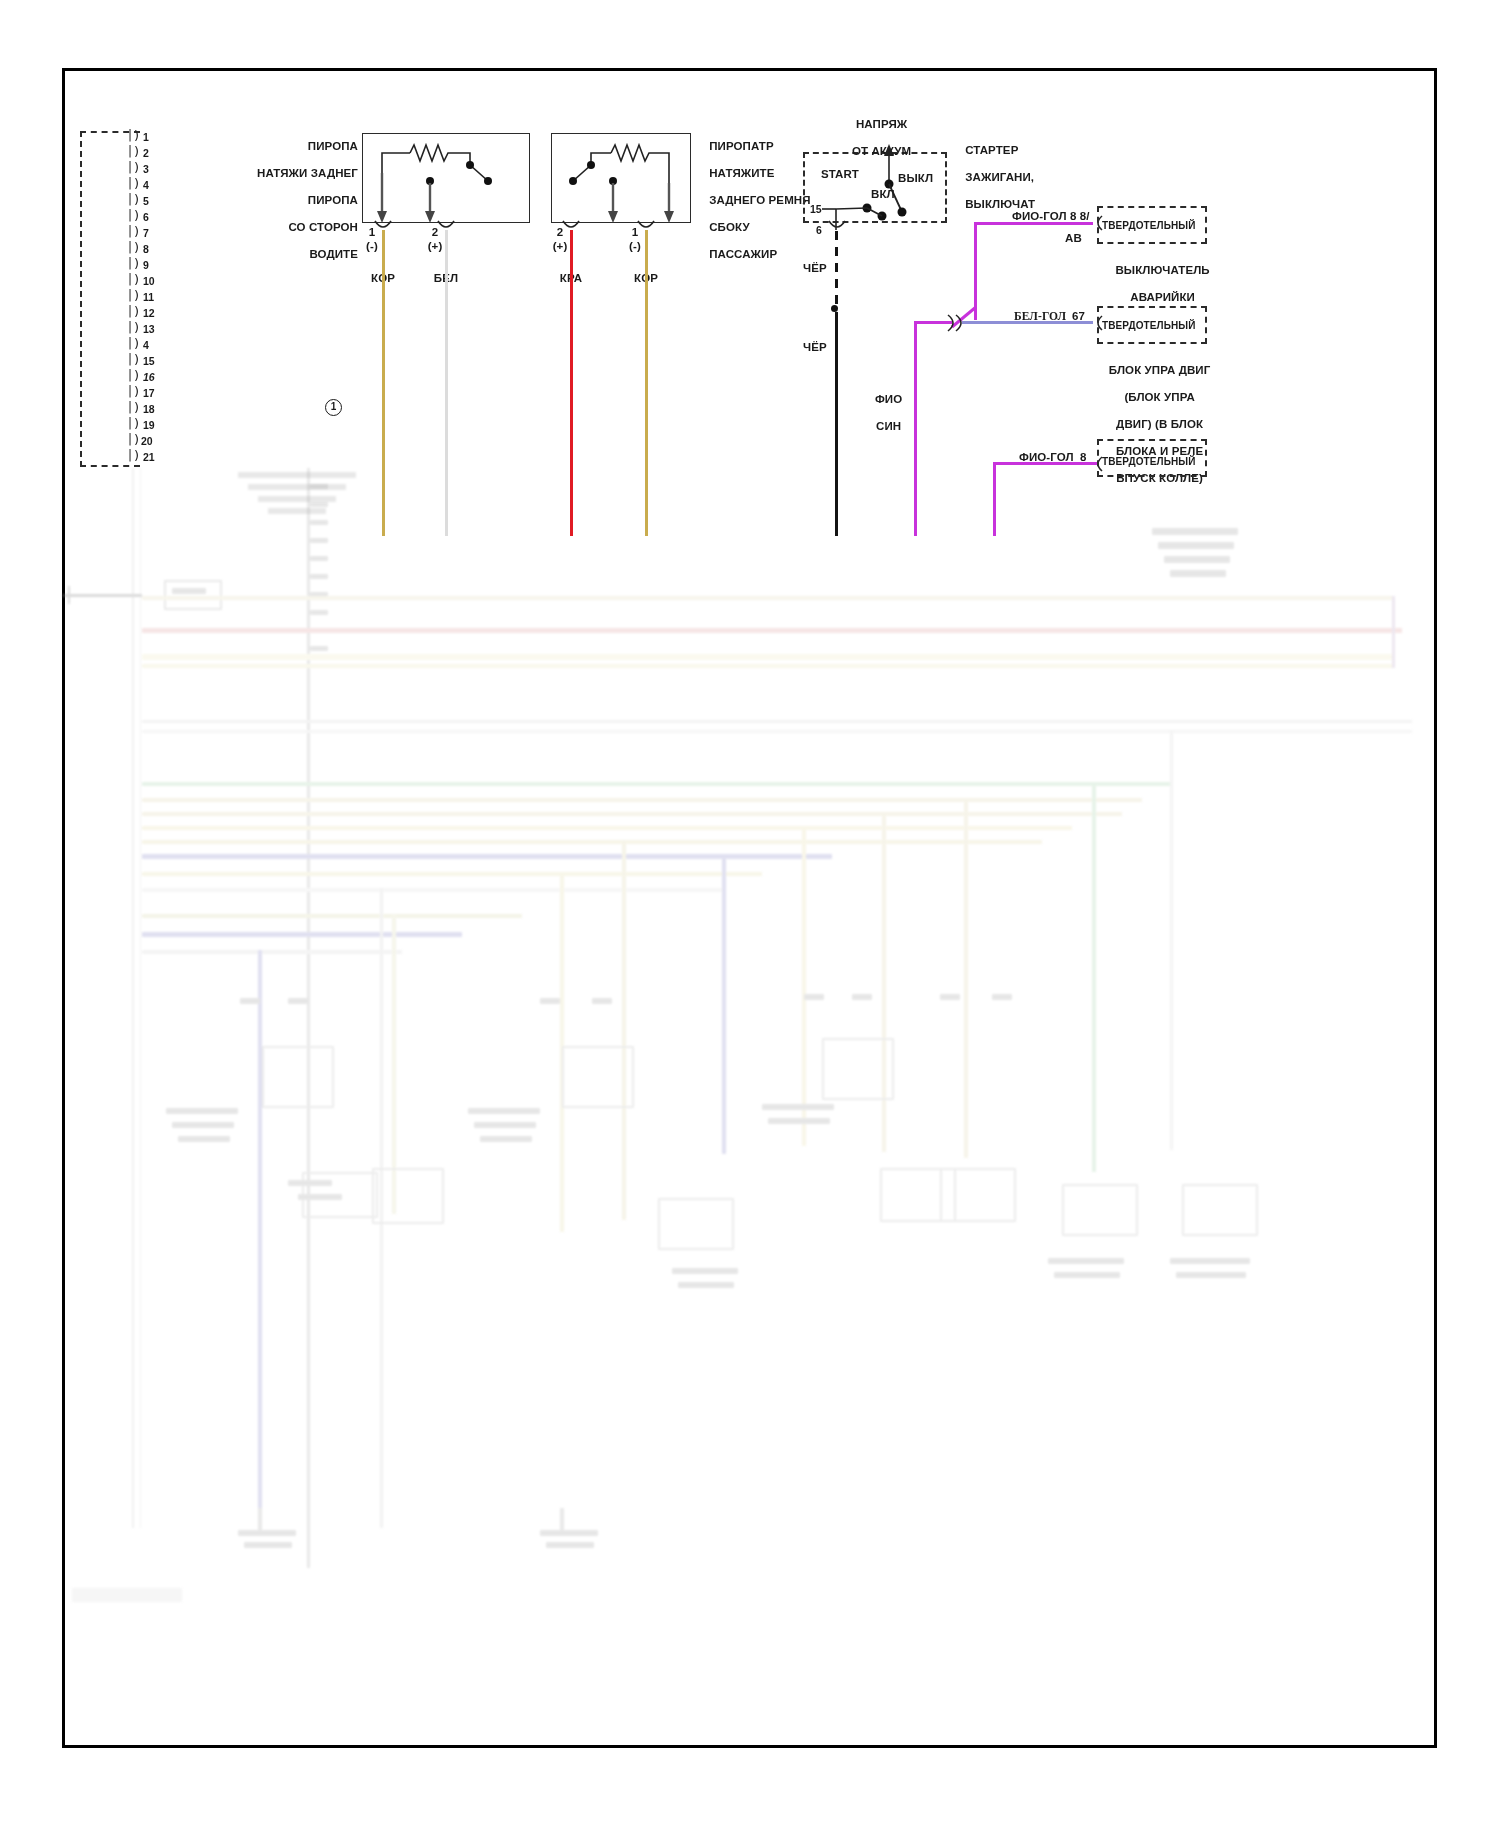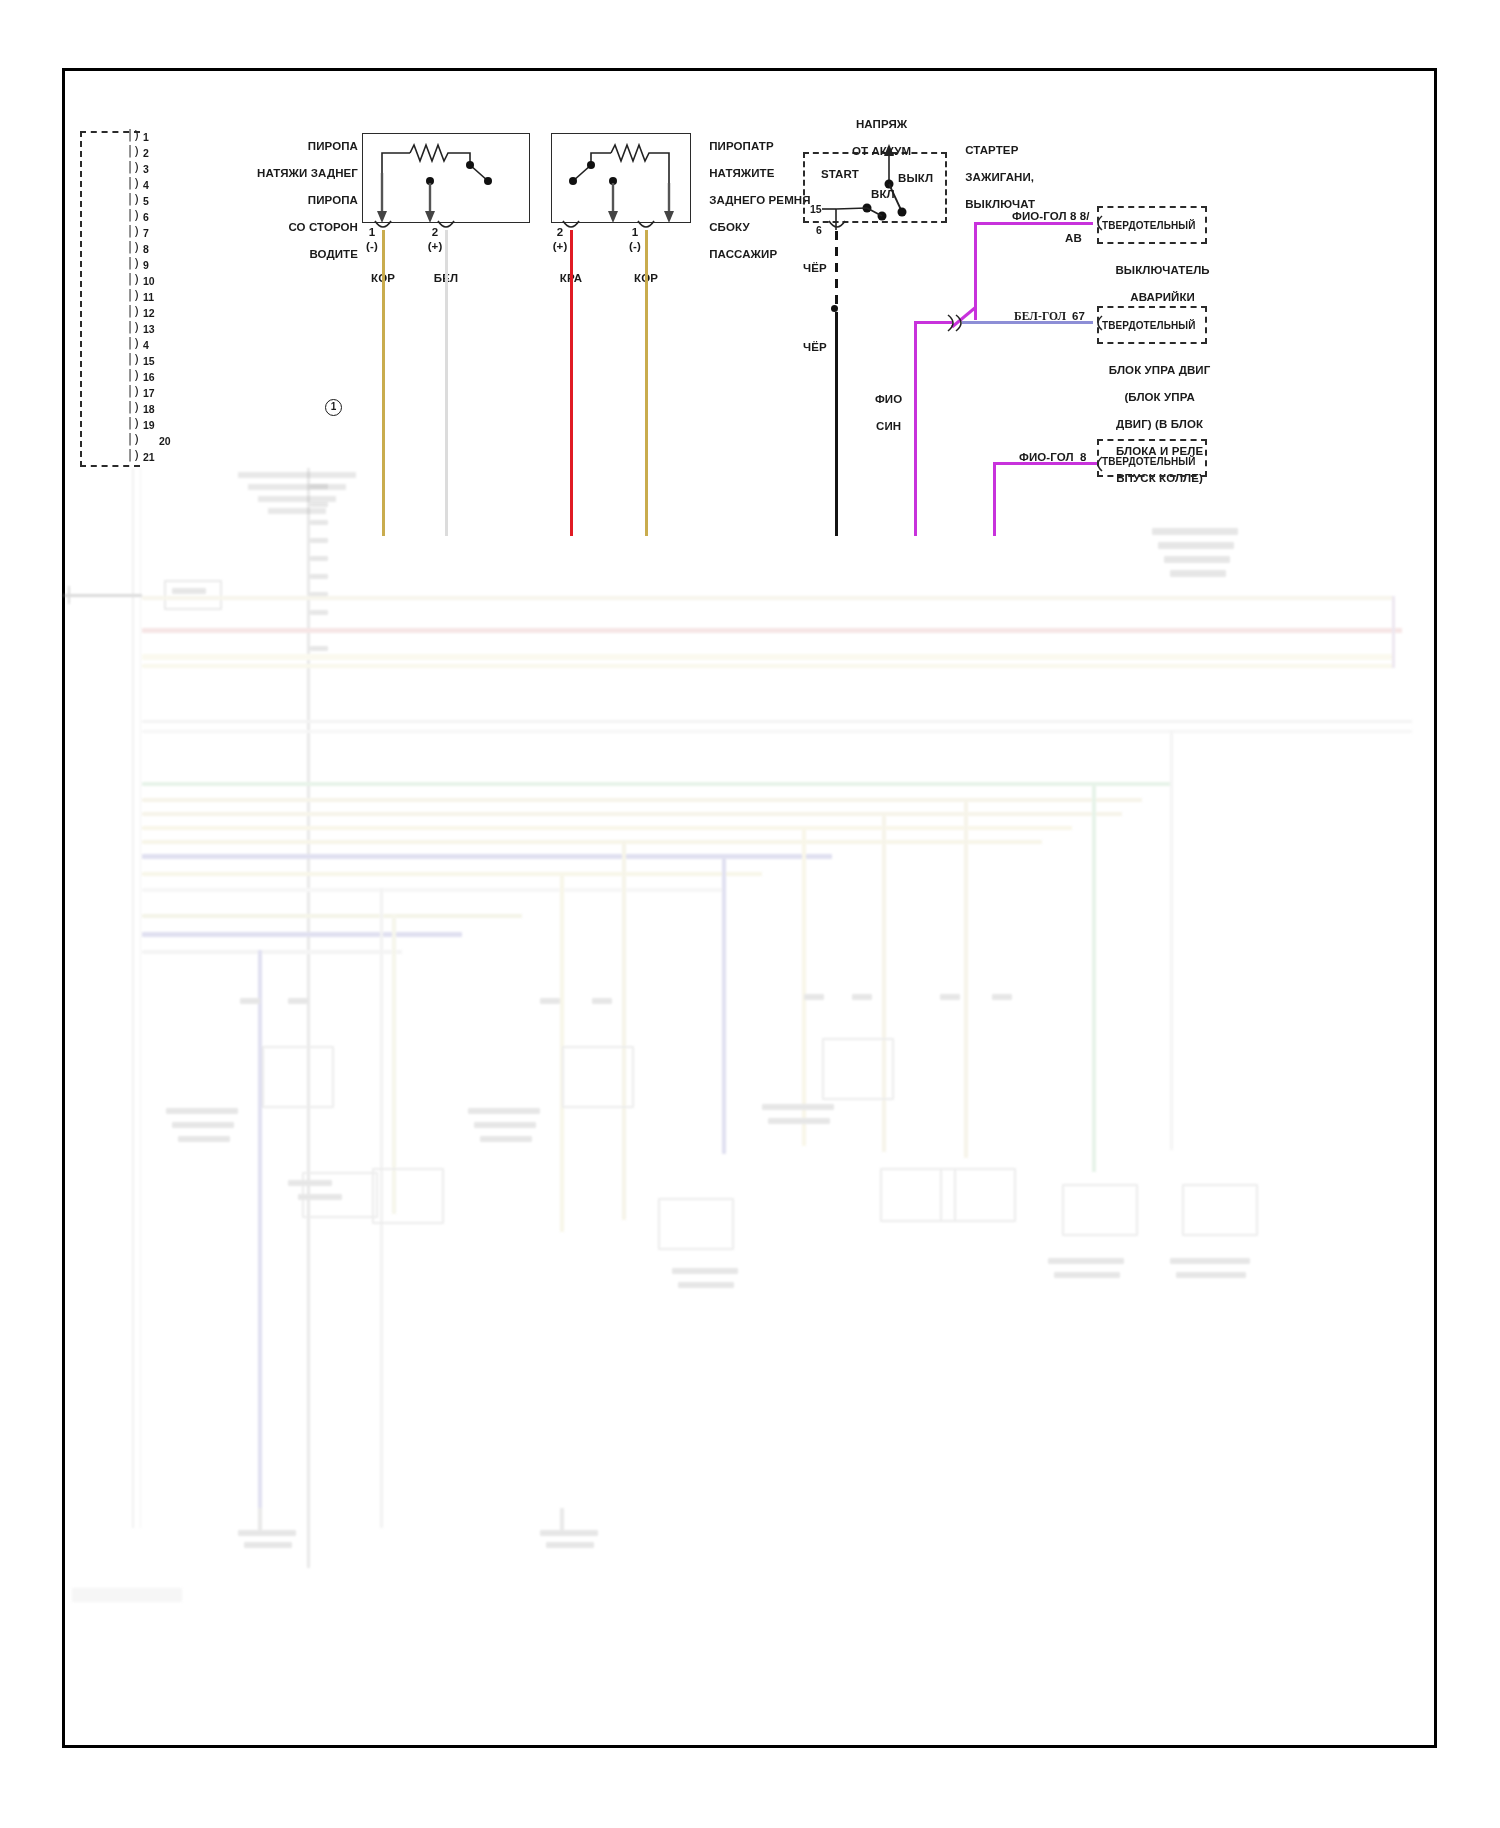--- a/index.html
+++ b/index.html
@@ -94,33 +94,33 @@
       <span class="pinsym" style="left: -6px; top: 192px; font-size: 12px;">|</span>
       <span class="pinrow" style="left: 9px; top: 195px;">13</span>
       <span class="pinsym" style="left: 0px; top: 208px;">)</span>
       <span class="pinsym" style="left: -6px; top: 208px; font-size: 12px;">|</span>
       <span class="pinrow" style="left: 9px; top: 211px;">4</span>
       <span class="pinsym" style="left: 0px; top: 224px;">)</span>
       <span class="pinsym" style="left: -6px; top: 224px; font-size: 12px;">|</span>
       <span class="pinrow" style="left: 9px; top: 227px;">15</span>
       <span class="pinsym" style="left: 0px; top: 240px;">)</span>
       <span class="pinsym" style="left: -6px; top: 240px; font-size: 12px;">|</span>
-      <span class="pinrow" style="left: 9px; top: 243px;">16</span>
+      <span class="pinrow" style="left: 9px; top: 243px; font-style: italic;">16</span>
       <span class="pinsym" style="left: 0px; top: 256px;">)</span>
       <span class="pinsym" style="left: -6px; top: 256px; font-size: 12px;">|</span>
       <span class="pinrow" style="left: 9px; top: 259px;">17</span>
       <span class="pinsym" style="left: 0px; top: 272px;">)</span>
       <span class="pinsym" style="left: -6px; top: 272px; font-size: 12px;">|</span>
       <span class="pinrow" style="left: 9px; top: 275px;">18</span>
       <span class="pinsym" style="left: 0px; top: 288px;">)</span>
       <span class="pinsym" style="left: -6px; top: 288px; font-size: 12px;">|</span>
       <span class="pinrow" style="left: 9px; top: 291px;">19</span>
       <span class="pinsym" style="left: 0px; top: 304px;">)</span>
       <span class="pinsym" style="left: -6px; top: 304px; font-size: 12px;">|</span>
-      <span class="pinrow" style="left: 25px; top: 307px;">20</span>
+      <span class="pinrow" style="left: 7px; top: 307px;">20</span>
       <span class="pinsym" style="left: 0px; top: 320px;">)</span>
       <span class="pinsym" style="left: -6px; top: 320px; font-size: 12px;">|</span>
       <span class="pinrow" style="left: 9px; top: 323px;">21</span>
     </div>
 
   <div class="solidbox" style="left:362px;top:133px;width:168px;height:90px;"></div>
 
   <div class="txt r" style="left:210px;top:126px;width:148px;">
     <span>ПИРОПА</span><br>
     <span>НАТЯЖИ ЗАДНЕГ</span><br>

